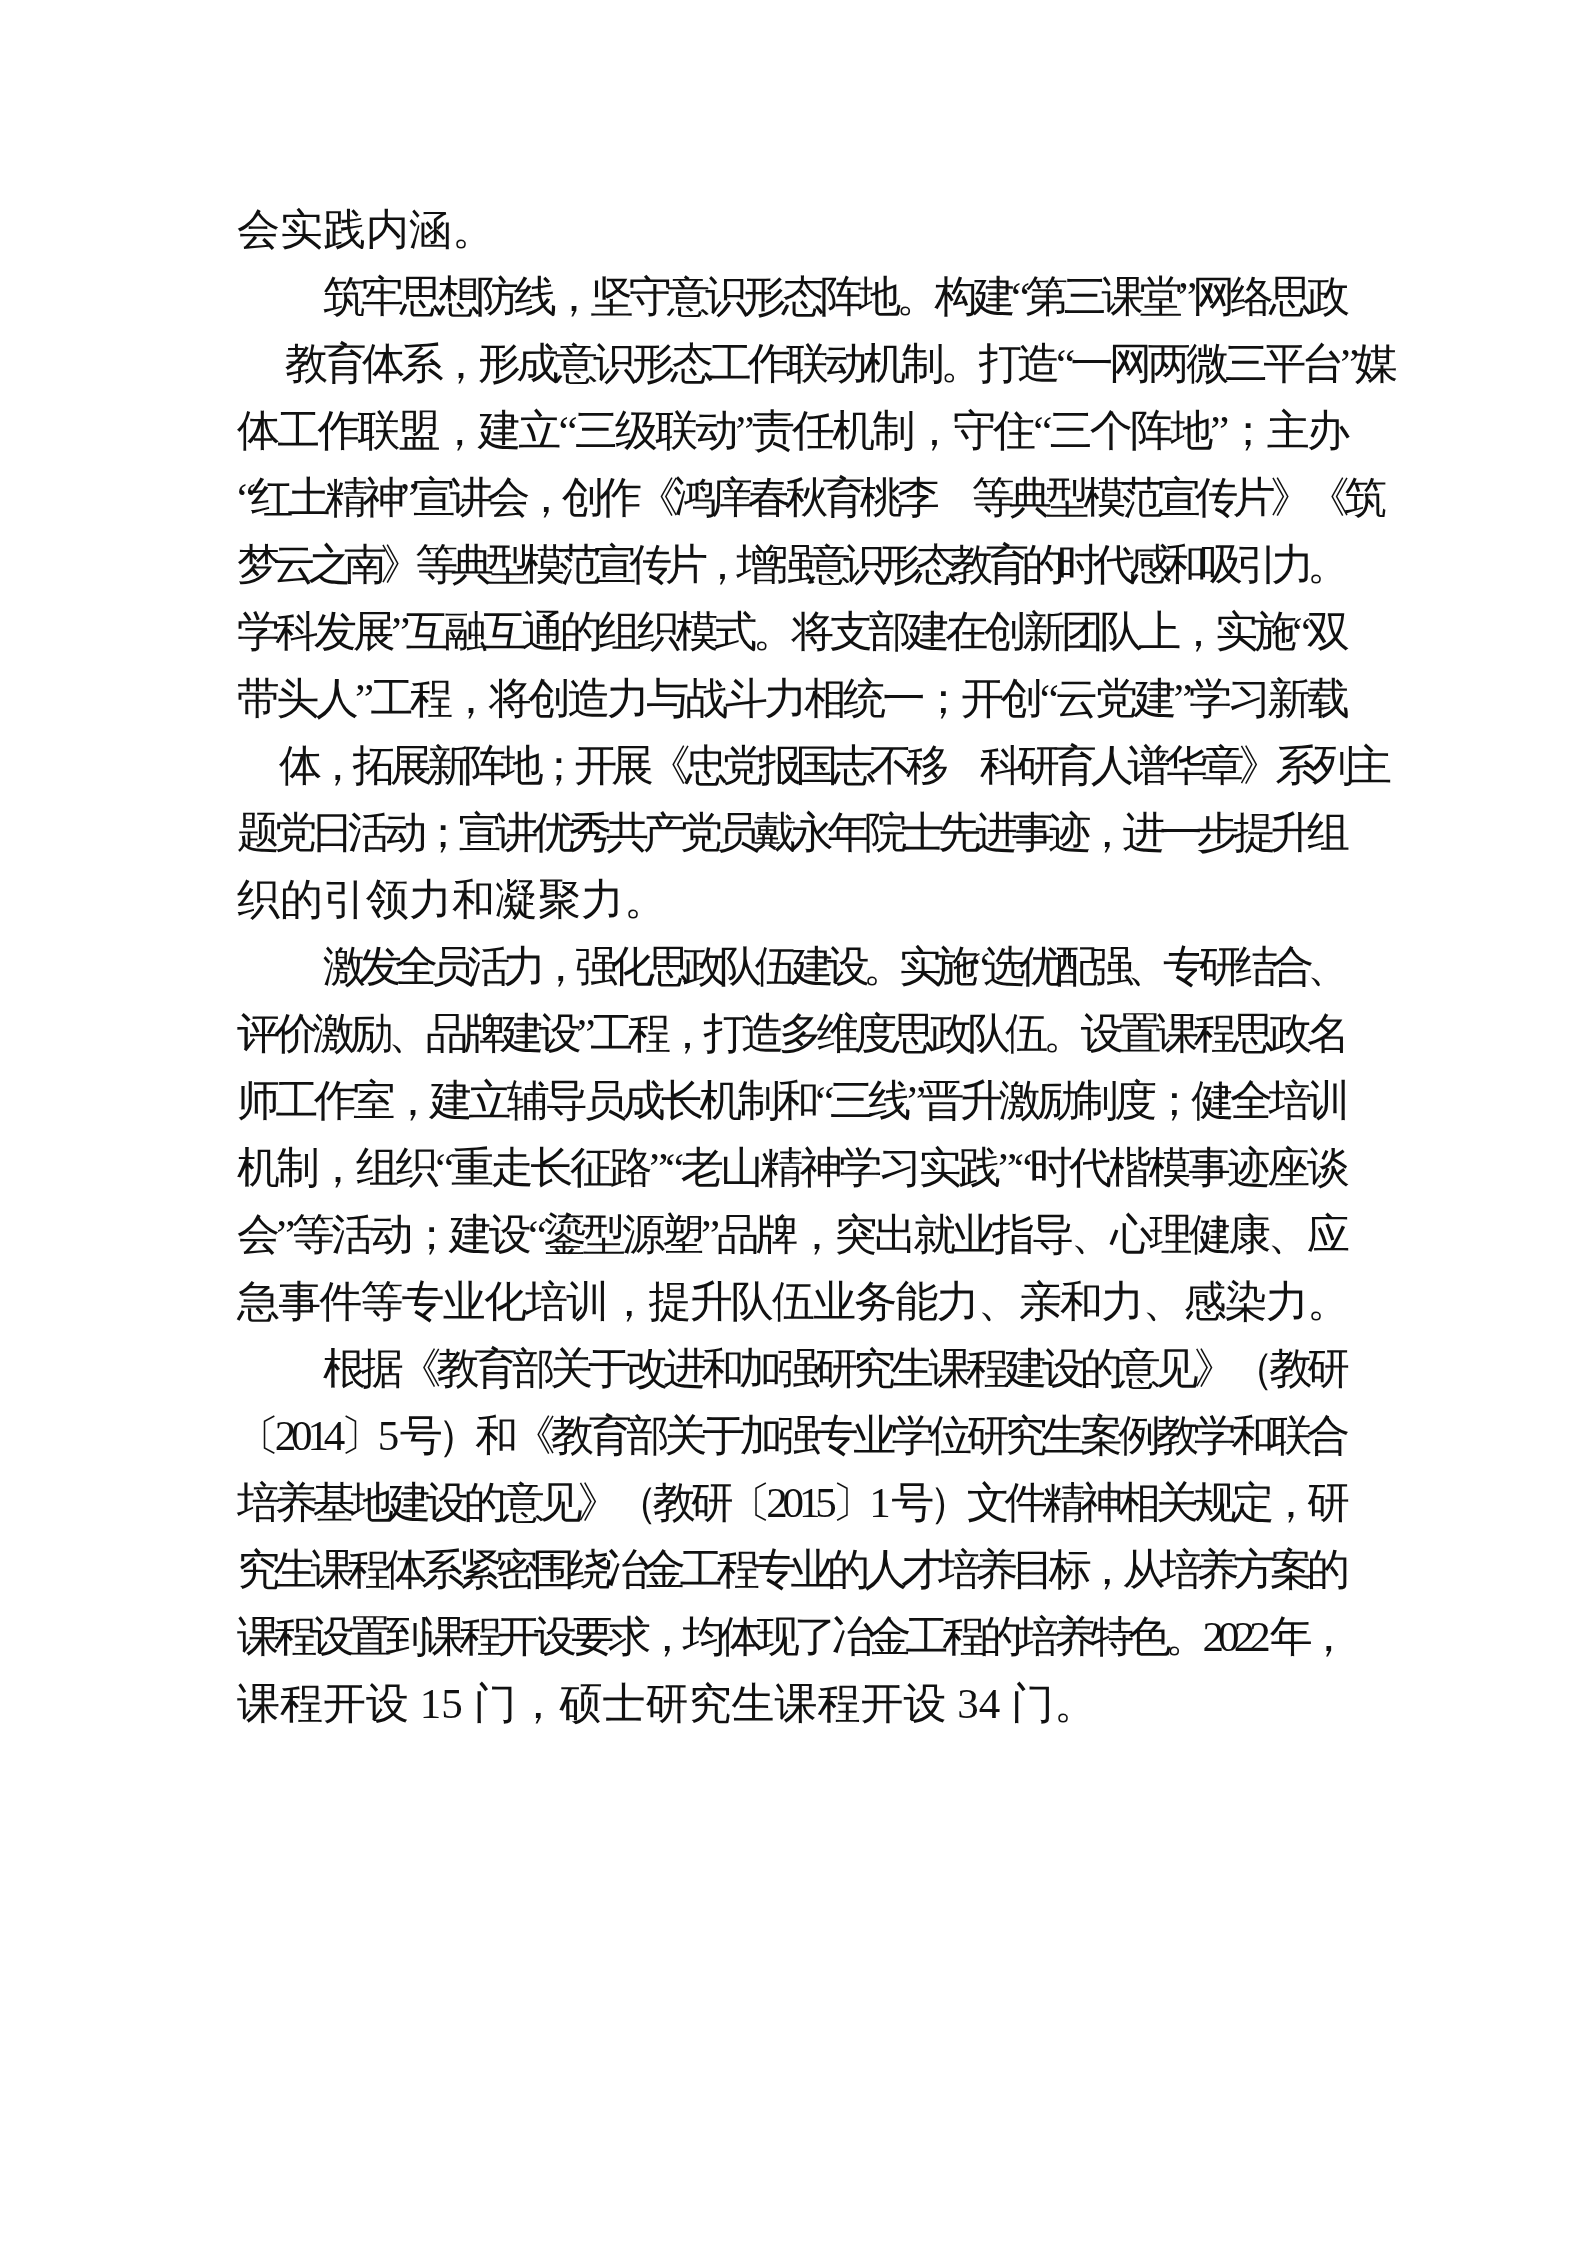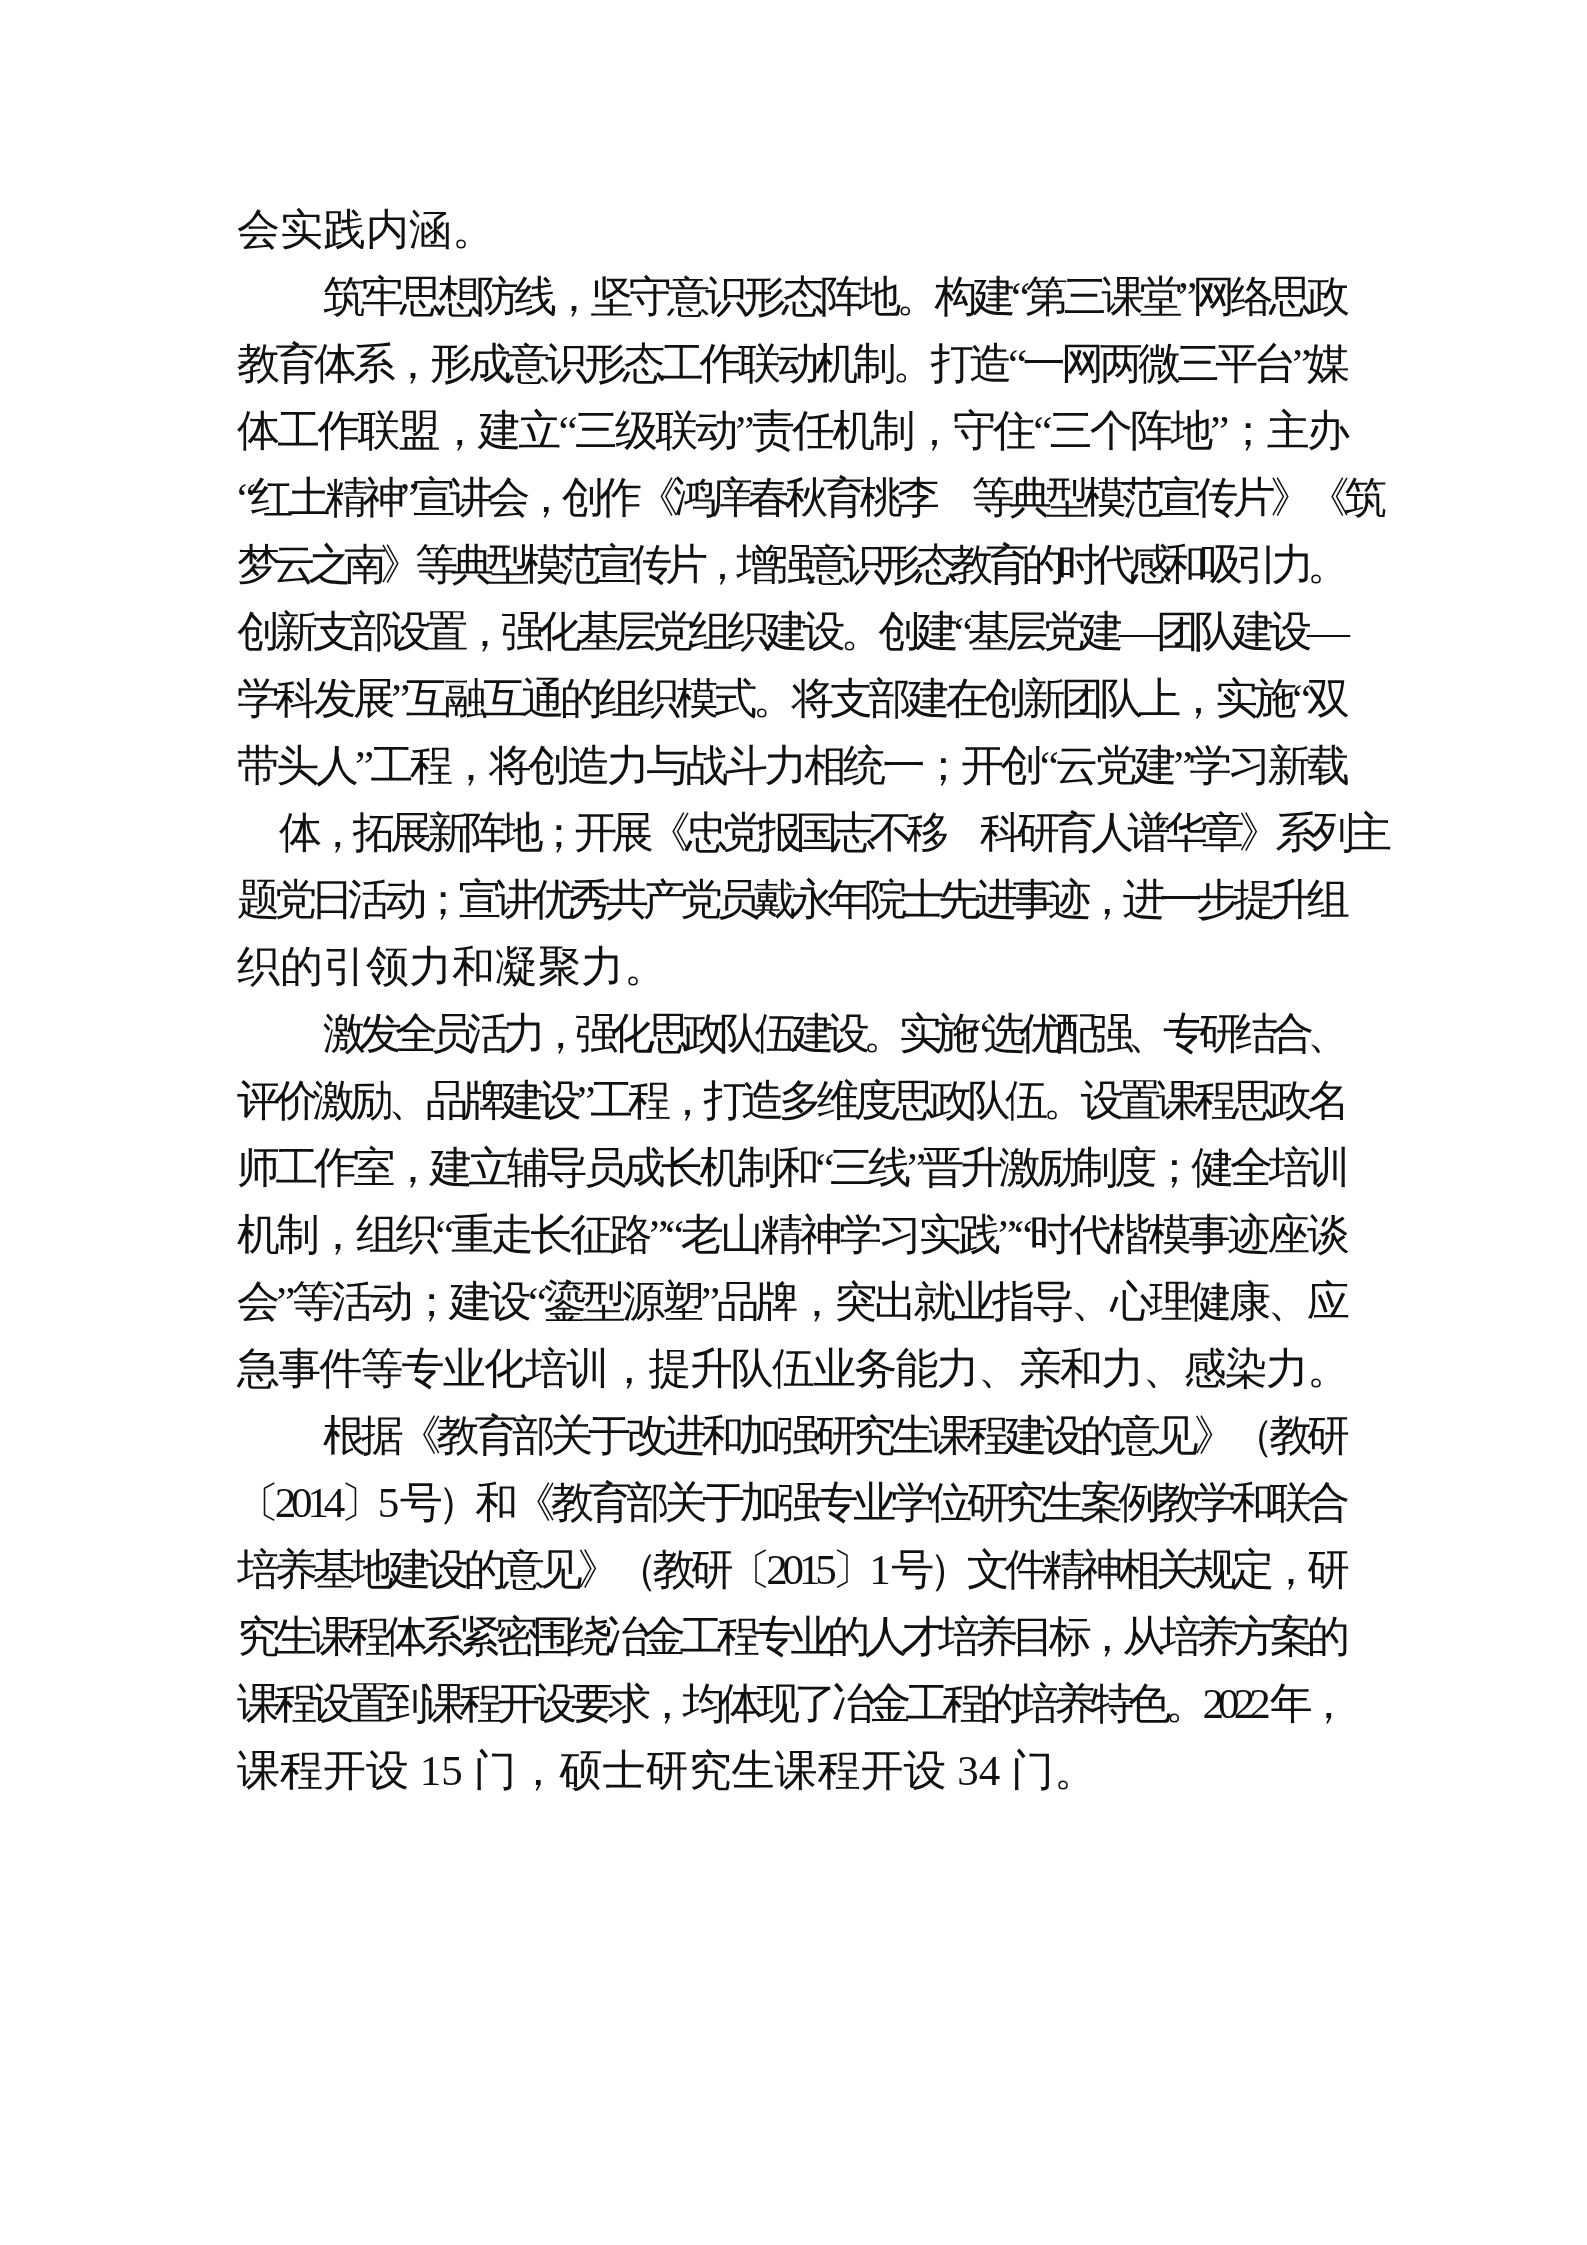--- a/index.html
+++ b/index.html
@@ -50,25 +50,24 @@
     color: #111111;
   }
 </style>
 </head>
 <body>
 
 <div class="page">
   <div class="text-block" id="lines-container">
       <div class="line"><span style="letter-spacing: 0px;">会实践内涵。</span></div>
       <div class="line indent"><span style="letter-spacing: -4.78414px;">筑牢思想防线，坚守意识形态阵地。构建“第三课堂”网络思政</span></div>
-      <div class="line"><span style="letter-spacing: -4.4542px;">教育体系，形成意识形态工作联动机制。打造“一网两微三平台”媒</span></div>
+      <div class="line"><span style="letter-spacing: -4.4542px; margin-left: 48px;">教育体系，形成意识形态工作联动机制。打造“一网两微三平台”媒</span></div>
       <div class="line"><span style="letter-spacing: -2.80496px;">体工作联盟，建立“三级联动”责任机制，守住“三个阵地”；主办</span></div>
       <div class="line"><span style="letter-spacing: -5.73906px;">“红土精神”宣讲会，创作《鸿庠春秋育桃李　等典型模范宣传片》《筑</span></div>
       <div class="line"><span style="letter-spacing: -7.33333px;">梦云之南》等典型模范宣传片，增强意识形态教育的时代感和吸引力。</span></div>
-      <div class="line"><span style="letter-spacing: -5.27909px;">创新支部设置，强化基层党组织建设。创建“基层党建—团队建设—</span></div>
       <div class="line"><span style="letter-spacing: -4.4542px;">学科发展”互融互通的组织模式。将支部建在创新团队上，实施“双</span></div>
       <div class="line"><span style="letter-spacing: -3.62985px;">带头人”工程，将创造力与战斗力相统一；开创“云党建”学习新载</span></div>
       <div class="line"><span style="letter-spacing: -6.10345px; margin-left: 42px;">体，拓展新阵地；开展《忠党报国志不移　科研育人谱华章》系列主</span></div>
       <div class="line"><span style="letter-spacing: -6.10345px;">题党日活动；宣讲优秀共产党员戴永年院士先进事迹，进一步提升组</span></div>
       <div class="line"><span style="letter-spacing: 0px;">织的引领力和凝聚力。</span></div>
       <div class="line indent"><span style="letter-spacing: -7.00335px;">激发全员活力，强化思政队伍建设。实施“选优配强、专研结合、</span></div>
       <div class="line"><span style="letter-spacing: -5.27909px;">评价激励、品牌建设”工程，打造多维度思政队伍。设置课程思政名</span></div>
       <div class="line"><span style="letter-spacing: -4.4542px;">师工作室，建立辅导员成长机制和“三线”晋升激励制度；健全培训</span></div>
       <div class="line"><span style="letter-spacing: -3.34792px;">机制，组织“重走长征路”“老山精神学习实践”“时代楷模事迹座谈</span></div>
       <div class="line"><span style="letter-spacing: -3.62985px;">会”等活动；建设“鎏型源塑”品牌，突出就业指导、心理健康、应</span></div>

